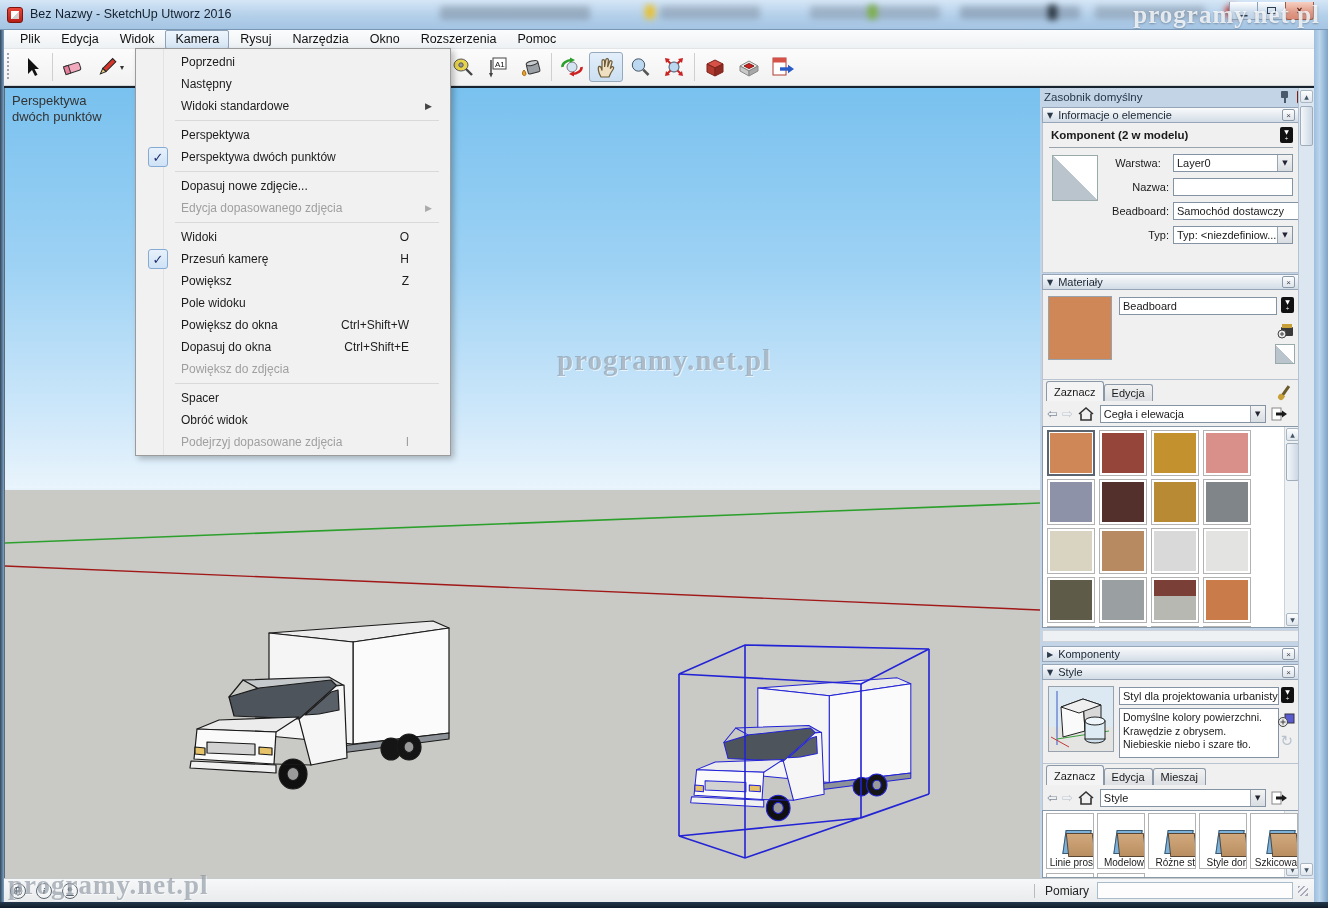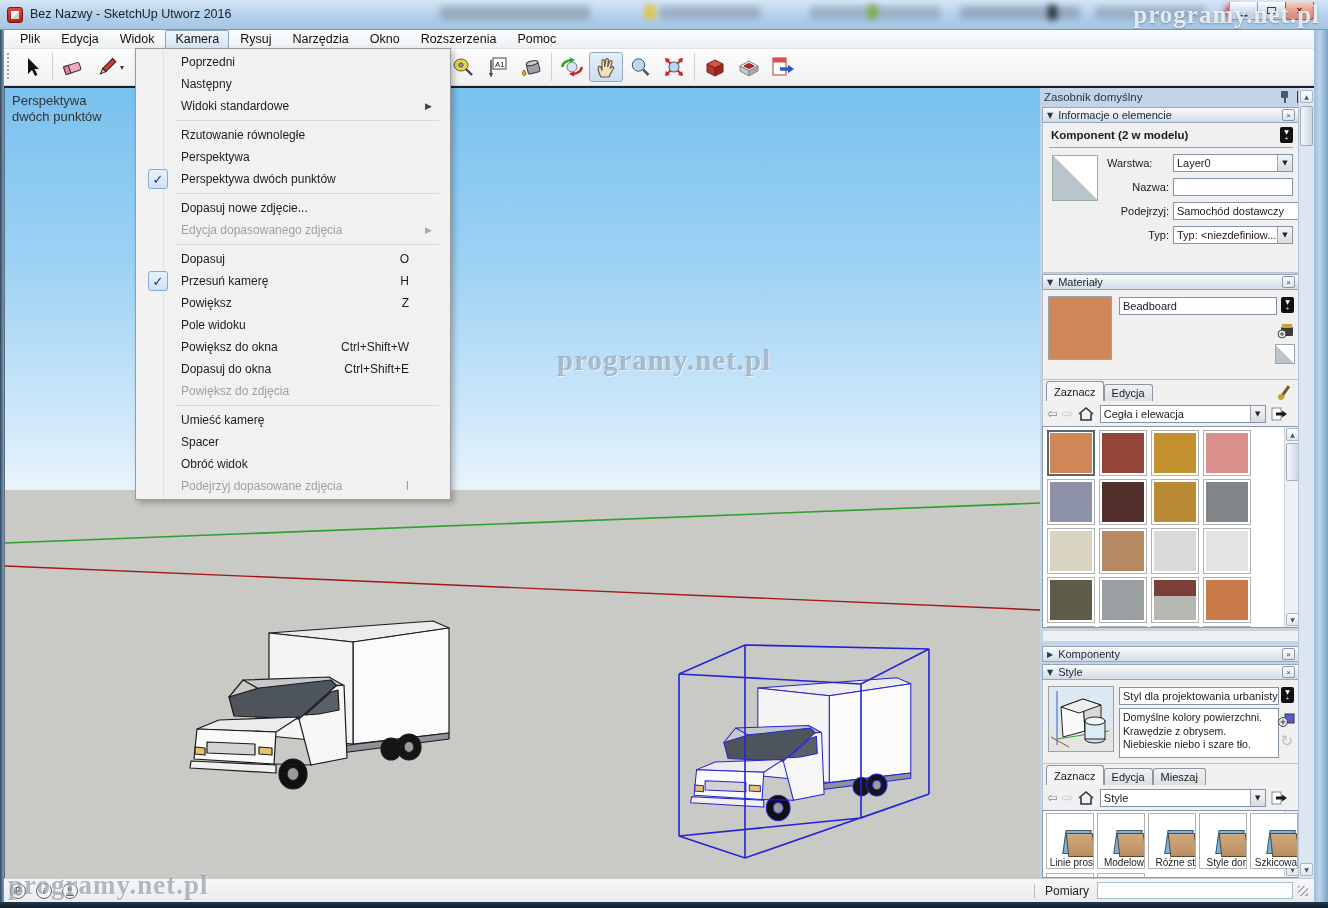--- a/index.html
+++ b/index.html
@@ -333,44 +333,40 @@
       <div class="menu-item">
         <span class="lbl">Następny</span>
         <span class="sub uni"></span>
       </div>
       <div class="menu-item">
         <span class="lbl">Widoki standardowe</span>
         <span class="sub uni">▶</span>
       </div>
       <div class="menu-sep"></div>
       <div class="menu-item">
-        <span class="lbl">Rzutowanie równoległe</span>
-        <span class="sub uni"></span>
-      </div>
-      <div class="menu-item">
         <span class="lbl">Perspektywa</span>
         <span class="sub uni"></span>
       </div>
       <div class="menu-item">
         <span class="menu-check">✓</span>
         <span class="lbl">Perspektywa dwóch punktów</span>
         <span class="sub uni"></span>
       </div>
       <div class="menu-sep"></div>
       <div class="menu-item">
         <span class="lbl">Dopasuj nowe zdjęcie...</span>
         <span class="sub uni"></span>
       </div>
       <div class="menu-item disabled">
         <span class="lbl">Edycja dopasowanego zdjęcia</span>
         <span class="sub uni">▶</span>
       </div>
       <div class="menu-sep"></div>
       <div class="menu-item">
-        <span class="lbl">Dopasuj</span>
+        <span class="lbl">Widoki</span>
         <span class="sc">O</span>
         <span class="sub uni"></span>
       </div>
       <div class="menu-item">
         <span class="menu-check">✓</span>
         <span class="lbl">Przesuń kamerę</span>
         <span class="sc">H</span>
         <span class="sub uni"></span>
       </div>
       <div class="menu-item">
@@ -390,24 +386,20 @@
       <div class="menu-item">
         <span class="lbl">Dopasuj do okna</span>
         <span class="sc">Ctrl+Shift+E</span>
         <span class="sub uni"></span>
       </div>
       <div class="menu-item disabled">
         <span class="lbl">Powiększ do zdjęcia</span>
         <span class="sub uni"></span>
       </div>
       <div class="menu-sep"></div>
-      <div class="menu-item">
-        <span class="lbl">Umieść kamerę</span>
-        <span class="sub uni"></span>
-      </div>
       <div class="menu-item">
         <span class="lbl">Spacer</span>
         <span class="sub uni"></span>
       </div>
       <div class="menu-item">
         <span class="lbl">Obróć widok</span>
         <span class="sub uni"></span>
       </div>
       <div class="menu-item disabled">
         <span class="lbl">Podejrzyj dopasowane zdjęcia</span>
@@ -429,25 +421,25 @@
       <span class="sec-x">×</span>
     </div>
     <div class="panel" style="top:35px;height:150px">
       <div style="position:absolute;left:8px;top:6px;font-weight:bold;font-size:11.5px">Komponent (2 w modelu)</div>
       <div class="stack-icon" style="position:absolute;right:6px;top:4px">
           <span>▼</span>
           <span>＋</span>
         </div>
       <div style="position:absolute;left:6px;right:6px;top:24px;height:1px;background:#9aa4ae"></div>
       <div class="preview-chip" style="position:absolute;left:9px;top:32px;width:46px;height:46px"></div>
-      <div style="position:absolute;left:64px;top:34px;width:62px;text-align:left" class="ilabel">Warstwa:</div>
+      <div style="position:absolute;left:64px;top:34px;width:62px;text-align:center" class="ilabel">Warstwa:</div>
       <div class="combo" style="position:absolute;left:130px;top:31px;width:120px"><span>Layer0</span><span class="dd">▼</span></div>
       <div style="position:absolute;left:64px;top:58px;width:62px;text-align:right" class="ilabel">Nazwa:</div>
       <div class="input" style="position:absolute;left:130px;top:55px;width:120px"></div>
-      <div style="position:absolute;left:64px;top:82px;width:62px;text-align:right" class="ilabel">Podejrzyj:</div>
+      <div style="position:absolute;left:64px;top:82px;width:62px;text-align:right" class="ilabel">Beadboard:</div>
       <div class="input" style="position:absolute;left:130px;top:79px;width:142px">Samochód dostawczy</div>
       <div style="position:absolute;left:64px;top:106px;width:62px;text-align:right" class="ilabel">Typ:</div>
       <div class="combo" style="position:absolute;left:130px;top:103px;width:120px"><span>Typ: &lt;niezdefiniow...</span><span class="dd">▼</span></div>
     </div>
 
     <div class="sec-hdr" style="top:186px">
       <span class="tri">▼</span>
       <span class="ht">Materiały</span>
       <span class="sec-x">×</span>
     </div>

